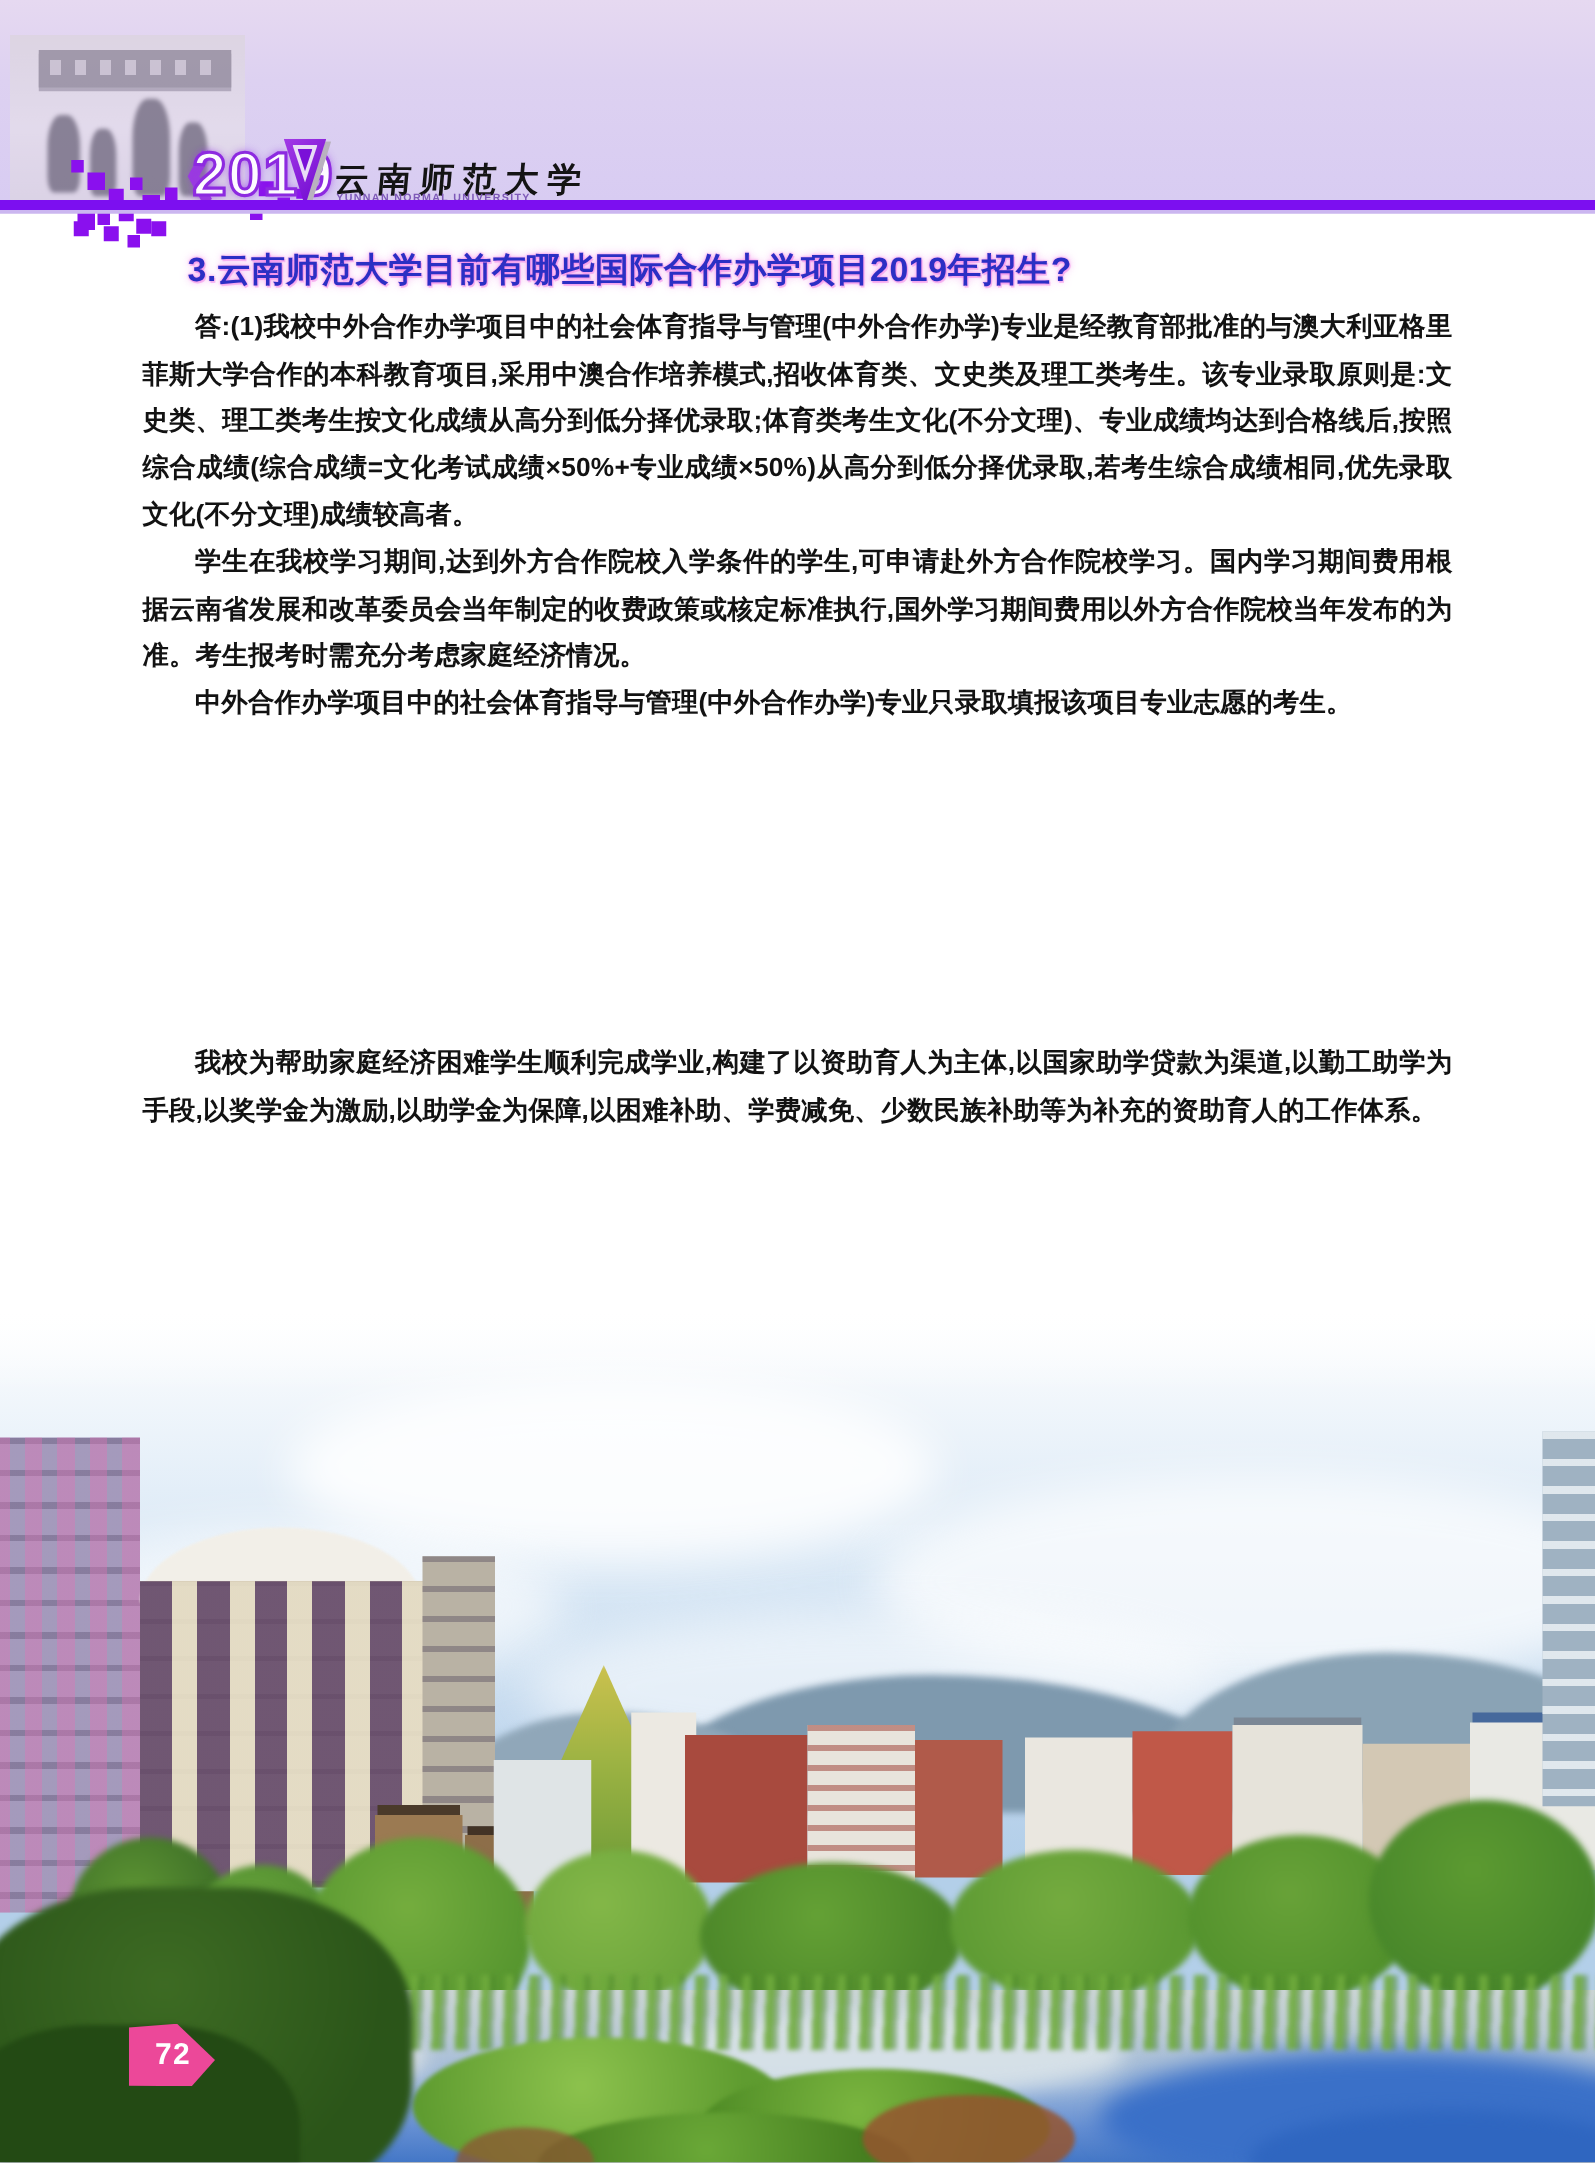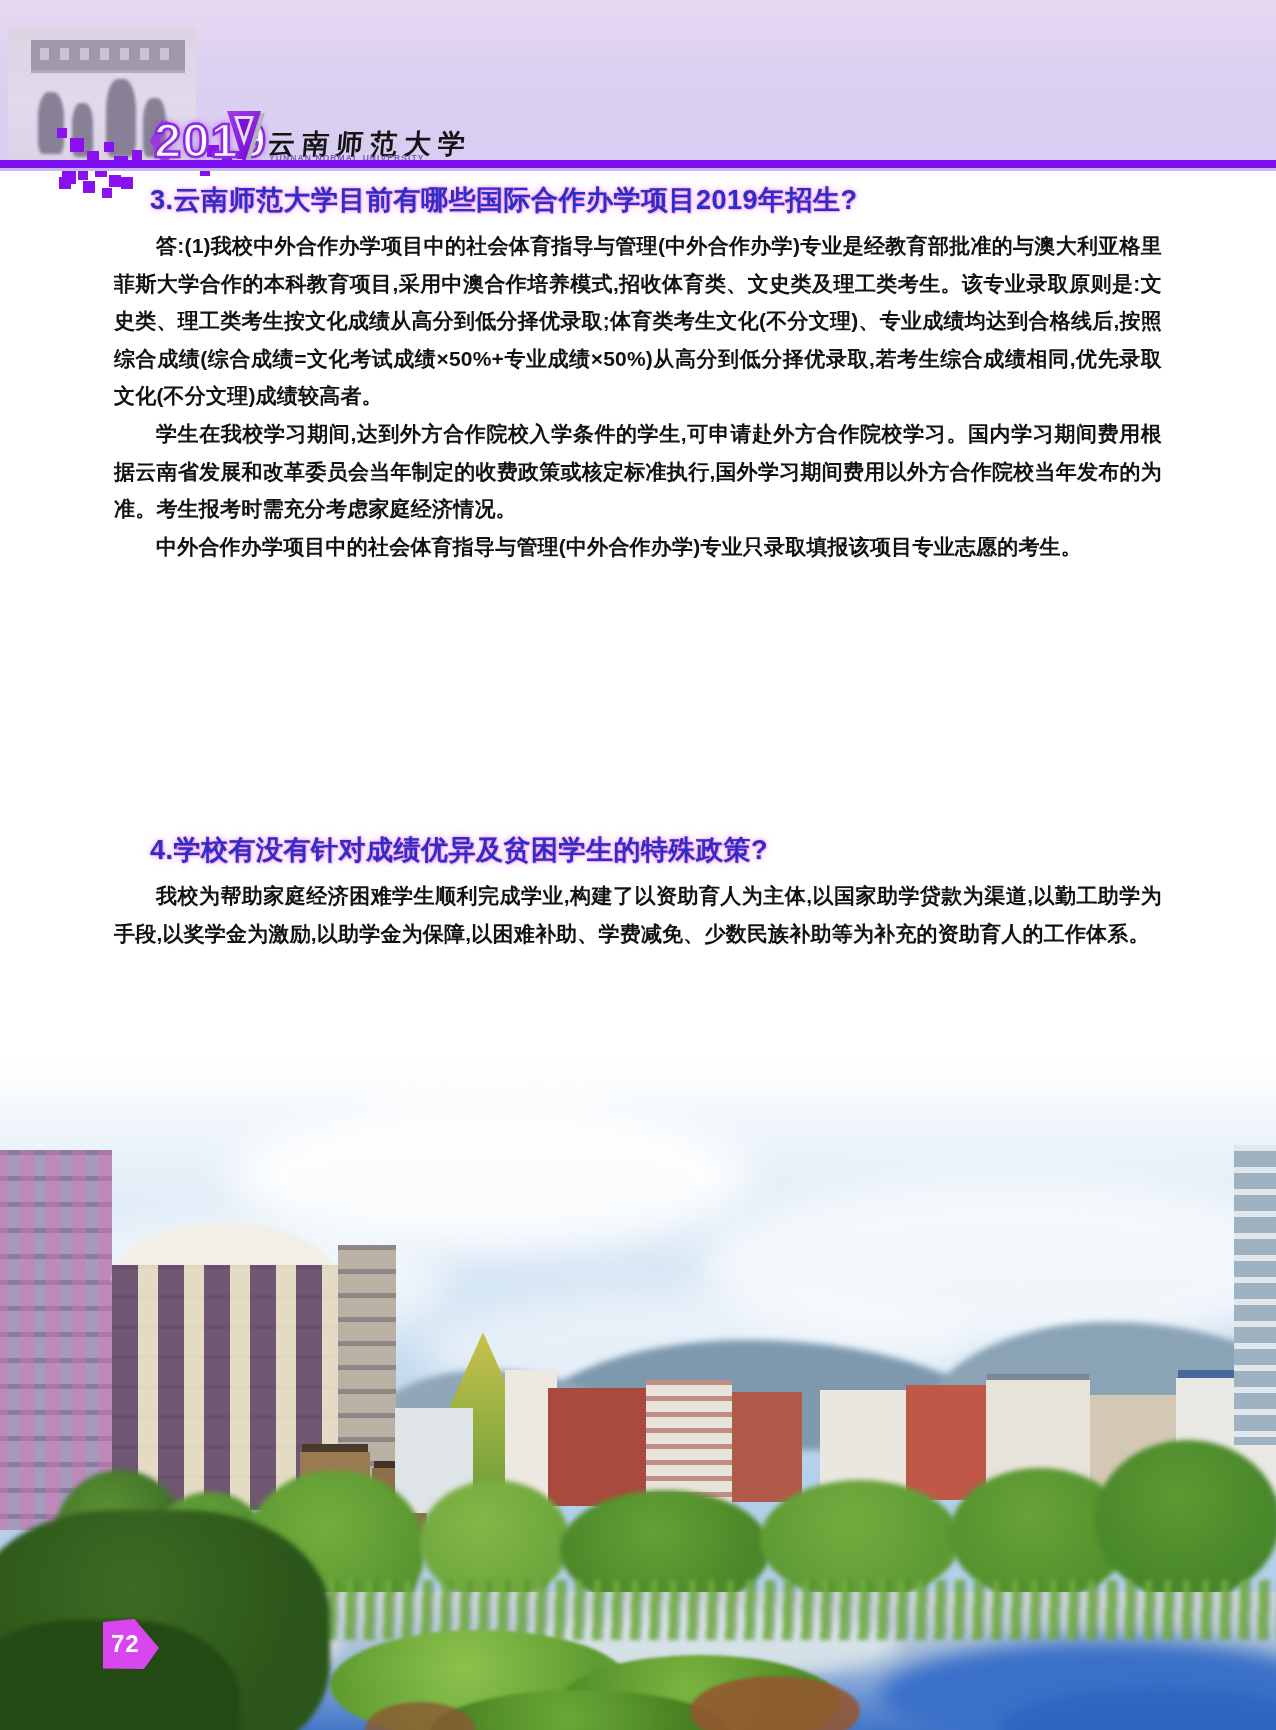--- a/index.html
+++ b/index.html
@@ -48,21 +48,21 @@
            clip-path:polygon(0 0,100% 0,50% 100%);}
   .uni-cn{position:absolute;left:268px;top:126px;font-size:27px;font-weight:bold;color:#141414;
           letter-spacing:7px;transform:skewX(-5deg);}
   .uni-en{position:absolute;left:269px;top:153px;font-size:8.5px;color:#7e59b8;letter-spacing:1.1px;font-weight:bold;}
 
   
   .q-title{font-size:27px;font-weight:bold;color:#2b2fc4;margin:0 0 9px 36px;
            text-shadow:0 0 2px #f07ae6,0 0 7px rgba(240,122,230,.65),1px 1px 0 rgba(240,122,230,.4);
            letter-spacing:.5px;}
   .qa-block{position:absolute;left:114px;width:1048px;}
-  .qa3{top:182px;}
+  .qa3{top:198px;}
   .qa4{top:832px;}
   .qa-block p{margin:0;font-size:21px;line-height:37.6px;color:#121212;font-weight:600;
               text-align:justify;text-indent:2em;letter-spacing:.2px;}
 
   
   .photo{position:absolute;left:0;top:1040px;width:1276px;height:690px;overflow:hidden;}
   .photo div{position:absolute;}
   .sky{left:0;top:0;width:100%;height:100%;
        background:linear-gradient(180deg,#ffffff 0%,#f4f8fc 9%,#e3eef8 22%,#cfe1f2 40%,#bcd4ec 55%,#b3cfe9 65%);}
   .cloud{background:#ffffff;border-radius:50%;filter:blur(18px);}
@@ -136,22 +136,22 @@
   .reeds{left:290px;top:540px;width:990px;height:60px;filter:blur(2px);
       background:repeating-linear-gradient(92deg,rgba(110,170,60,.9) 0 7px,rgba(70,130,40,.5) 7px 11px,transparent 11px 19px);}
   .darktrees{left:-30px;top:470px;width:360px;height:260px;filter:blur(2.5px);border-radius:40%;
       background:radial-gradient(circle at 45% 30%,#3d6b23,#2b5519 65%);}
   .darktrees2{left:-40px;top:580px;width:280px;height:200px;filter:blur(2px);border-radius:40%;
       background:#234a14;}
   .path{left:92px;top:492px;width:150px;height:56px;background:#c9b88e;filter:blur(1.5px);transform:rotate(-8deg);}
   .photo-fade{left:0;top:0;width:100%;height:72px;background:linear-gradient(180deg,#ffffff 12%,rgba(255,255,255,0) 100%);}
 
   
-  .badge{position:absolute;left:103px;top:1619px;width:56px;height:50px;background:#d946ef;
-         clip-path:polygon(0 6%,56% 0,100% 58%,73% 100%,0 99%);display:flex;align-items:center;}
+  .badge{position:absolute;left:103px;top:1619px;width:56px;height:50px;background:#ec4899;
+         clip-path:polygon(0 6%,56% 0,100% 58%,73% 100%,0 99%);display:flex;align-items:center;padding-left:13px;}
   .badge span{color:#ffffff;font-size:24px;font-weight:bold;margin-left:8px;letter-spacing:1px;}
 </style>
 </head>
 <body>
 
 <div class="page">
 
   <header class="hdr">
     <div class="hdr-photo">
       <div class="sign"></div>
@@ -178,21 +178,20 @@
   <div class="hdr-line-glow"></div>
 
   <section class="qa-block qa3">
     <h2 class="q-title">3.云南师范大学目前有哪些国际合作办学项目2019年招生?</h2>
     <p>答:(1)我校中外合作办学项目中的社会体育指导与管理(中外合作办学)专业是经教育部批准的与澳大利亚格里菲斯大学合作的本科教育项目,采用中澳合作培养模式,招收体育类、文史类及理工类考生。该专业录取原则是:文史类、理工类考生按文化成绩从高分到低分择优录取;体育类考生文化(不分文理)、专业成绩均达到合格线后,按照综合成绩(综合成绩=文化考试成绩×50%+专业成绩×50%)从高分到低分择优录取,若考生综合成绩相同,优先录取文化(不分文理)成绩较高者。</p>
     <p>学生在我校学习期间,达到外方合作院校入学条件的学生,可申请赴外方合作院校学习。国内学习期间费用根据云南省发展和改革委员会当年制定的收费政策或核定标准执行,国外学习期间费用以外方合作院校当年发布的为准。考生报考时需充分考虑家庭经济情况。</p>
     <p>中外合作办学项目中的社会体育指导与管理(中外合作办学)专业只录取填报该项目专业志愿的考生。</p>
   </section>
 
   <section class="qa-block qa4">
-    <h2 class="q-title">4.学校有没有针对成绩优异及贫困学生的特殊政策?</h2>
     <p>我校为帮助家庭经济困难学生顺利完成学业,构建了以资助育人为主体,以国家助学贷款为渠道,以勤工助学为手段,以奖学金为激励,以助学金为保障,以困难补助、学费减免、少数民族补助等为补充的资助育人的工作体系。</p>
   </section>
 
   <figure class="photo" style="margin:0;">
     <div class="sky"></div>
     <div class="cloud c1"></div>
     <div class="cloud c2"></div>
     <div class="cloud c3"></div>
     <div class="cloud c4"></div>
     <div class="mtn m1"></div>

